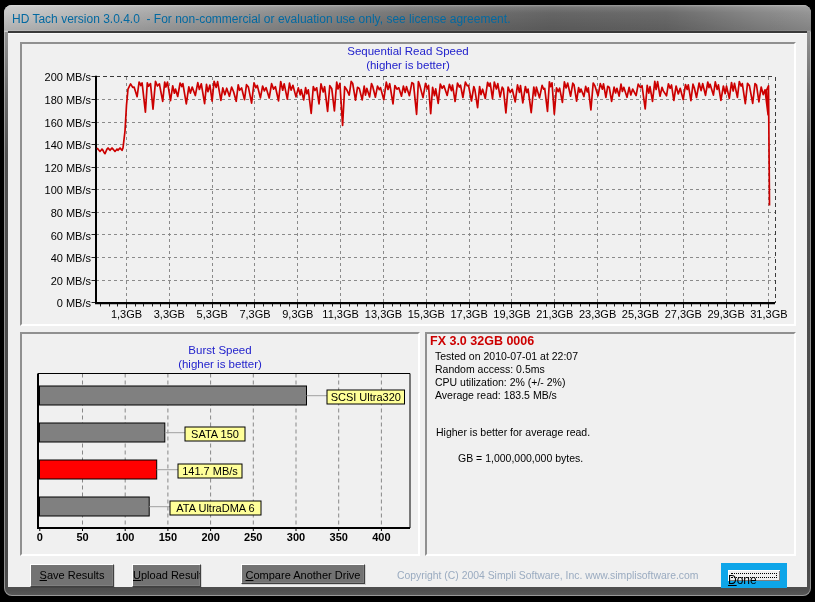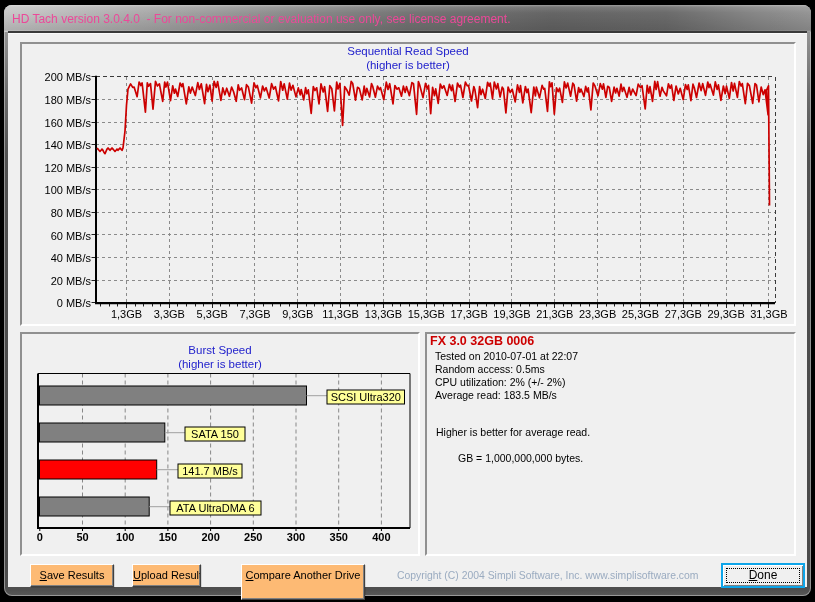--- a/index.html
+++ b/index.html
@@ -13,52 +13,52 @@
   }
   #titlebar {
     position:absolute; left:4px; top:5px; width:807px; height:27px;
     border-radius:8px 8px 0 0;
     background:linear-gradient(to right,#c8c8c8 0%,#b4b4b4 12%,#949494 30%,#757575 50%,#656565 68%,#6b6b6b 82%,#868686 93%,#959595 100%);
   }
   #titlebar .shade { position:absolute; inset:0; border-radius:8px 8px 0 0;
     background:linear-gradient(rgba(255,255,255,0.35) 0px, rgba(255,255,255,0.12) 2px, rgba(255,255,255,0) 8px, rgba(0,0,0,0.10) 22px, rgba(0,0,0,0.12) 25px, rgba(255,255,255,0.10) 26.5px);
   }
   #titletext {
-    position:absolute; left:12px; top:11.5px; font-size:12px; color:#ec4899; white-space:pre;
+    position:absolute; left:12px; top:11.5px; font-size:12px; color:#0369a1; white-space:pre;
   }
   #content {
     position:absolute; left:8px; top:33px; width:799px; height:554px;
     background:#f0f0f0;
     border-top:1px solid #fafafa;
   }
   .panel {
     position:absolute; background:#f0f0f0;
     border-top:2px solid #909090; border-left:2px solid #909090;
     border-bottom:2px solid #ffffff; border-right:2px solid #ffffff;
   }
   #panelTop   { left:20px; top:42px;  width:776px; height:284px; }
   #panelBurst { left:20px; top:332px; width:400px; height:224px; }
   #panelInfo  { left:425px; top:332px; width:371px; height:224px; }
   svg { position:absolute; left:0; top:0; }
   svg text { font-family:"Liberation Sans", sans-serif; }
   #info { position:absolute; left:425px; top:332px; width:371px; height:224px; font-size:10.5px; color:#000; }
   #info .t { position:absolute; left:5px; top:2px; color:#cc0000; font-weight:bold; font-size:12.5px; }
   #info div { position:absolute; white-space:pre; }
   .btn {
-    position:absolute; background:#fdba74; font-size:11px; color:#000; text-align:center; white-space:nowrap; overflow:hidden;
+    position:absolute; background:#737373; font-size:11px; color:#000; text-align:center; white-space:nowrap; overflow:hidden;
     border-top:1px solid #ffffff; border-left:1px solid #ffffff;
     border-right:1px solid #404040; border-bottom:1px solid #404040;
     box-shadow: inset -1px -1px 0 #808080, 1px 1px 0 rgba(0,0,0,0.12);
     line-height:21px;
   }
   #btnDone {
-    position:absolute; left:721px; top:563px; width:84px; height:25px;
-    background:#f0f0f0; border:2px solid #0ea5e9;
+    position:absolute; left:721px; top:563px; width:66px; height:25px;
+    background:#f0f0f0; border:7px solid #0ea5e9;
     box-shadow: inset 1px 1px 0 #fff, inset -1px -1px 0 #808080;
-    font-size:12px; text-align:center; line-height:20px;
+    font-size:12px; text-align:left; line-height:20px;
   }
   #btnDone .focus { position:absolute; left:3px; top:3px; right:3px; bottom:3px; border:1px dotted #000; }
   #copyright { position:absolute; left:397px; top:570px; font-size:10.4px; color:#9aabc0; white-space:nowrap; }
 </style>
 </head>
 <body>
   <div id="win"></div>
   <div id="content"></div>
   <div id="titlebar">
     <div class="shade"></div>
@@ -292,15 +292,15 @@
     <div style="left:10px; top:18px;">Tested on 2010-07-01 at 22:07</div>
     <div style="left:10px; top:31px;">Random access: 0.5ms</div>
     <div style="left:10px; top:44px;">CPU utilization: 2% (+/- 2%)</div>
     <div style="left:10px; top:57px;">Average read: 183.5 MB/s</div>
     <div style="left:11px; top:94px;">Higher is better for average read.</div>
     <div style="left:5px; top:120px;margin-left:28px;">GB = 1,000,000,000 bytes.</div>
   </div>
 
   <div class="btn" style="left:30px; top:564px; width:84px; height:23px;"><u>S</u>ave Results</div>
   <div class="btn" style="left:132px; top:564px; width:69px; height:23px;"><u>U</u>pload Results</div>
-  <div class="btn" style="left:241px; top:564px; width:124px; height:36px;"><u>C</u>ompare Another Drive</div>
+  <div class="btn" style="left:241px; top:564px; width:124px; height:20px;"><u>C</u>ompare Another Drive</div>
   <div id="copyright">Copyright (C) 2004 Simpli Software, Inc. www.simplisoftware.com</div>
   <div id="btnDone"><div class="focus"></div><u>D</u>one</div>
 
 </body></html>

